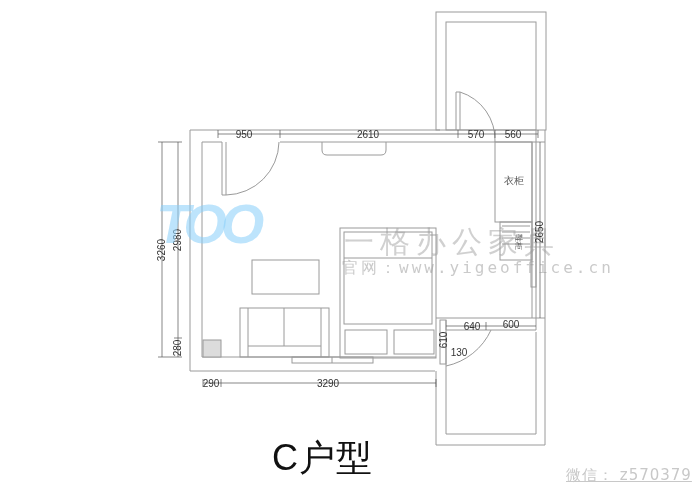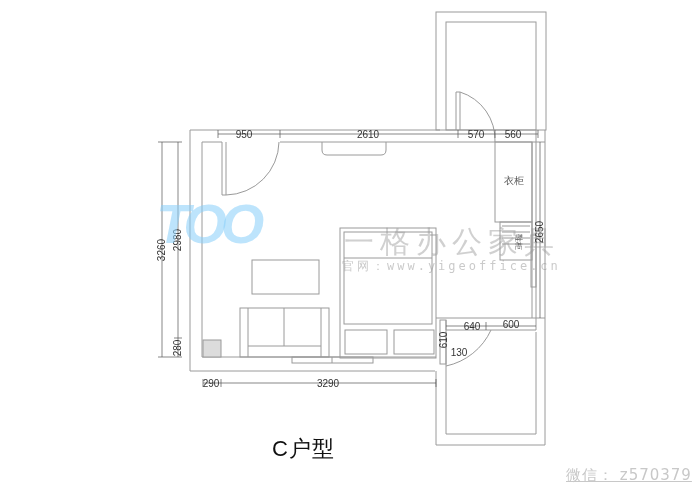--- a/index.html
+++ b/index.html
@@ -1,22 +1,22 @@
 <!DOCTYPE html>
 <html><head>
   <meta charset="utf-8">
   <style>
     html, body { margin: 0; padding: 0; background: #ffffff; }
     body { width: 700px; height: 500px; position: relative; overflow: hidden; font-family: "Liberation Sans", sans-serif; }
     #plan { position: absolute; left: 0; top: 0; }
     .dim { font-family: "Liberation Sans", sans-serif; font-size: 10px; fill: #333; }
-    .title { position: absolute; left: 272px; top: 434px; font-size: 22px; color: #111; font-family: "Liberation Sans", sans-serif; letter-spacing: 1px; }
+    .title { position: absolute; left: 272px; top: 434px; font-size: 36px; color: #111; font-family: "Liberation Sans", sans-serif; letter-spacing: 1px; }
     .wechat { position: absolute; left: 566px; top: 466px; font-size: 15px; color: #c8c8c8; font-family: "DejaVu Sans", sans-serif; letter-spacing: 1px; text-decoration: underline; }
     .wm-cn { position: absolute; left: 344px; top: 222px; font-size: 30px; color: rgba(150,150,150,0.45); font-family: Liberation Sans, sans-serif; letter-spacing: 6px; }
-    .wm-url { position: absolute; left: 342px; top: 258px; font-size: 12px; color: rgba(150,150,150,0.5); font-family: "DejaVu Sans Mono", monospace; letter-spacing: 3px; }
+    .wm-url { position: absolute; left: 342px; top: 258px; font-size: 16px; color: rgba(150,150,150,0.5); font-family: "DejaVu Sans Mono", monospace; letter-spacing: 3px; }
     .wm-logo { position: absolute; left: 156px; top: 196px; font-size: 56px; font-weight: bold; font-style: italic; color: rgba(135,206,250,0.55); font-family: "Liberation Sans", sans-serif; letter-spacing: -6px; line-height: 1; }
   </style>
 </head>
 <body>
 
 <svg id="plan" width="700" height="500" viewBox="0 0 700 500">
   <g fill="none" stroke="#9a9a9a" stroke-width="1">
 
     <path d="M190 130 L440 130"></path>
     <path d="M190 130 L190 371 L435 371"></path>

